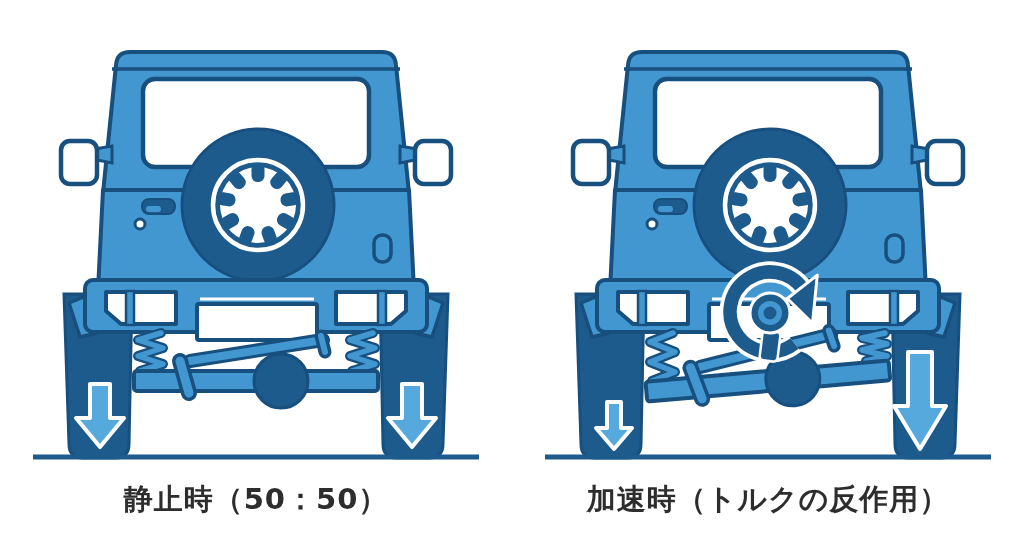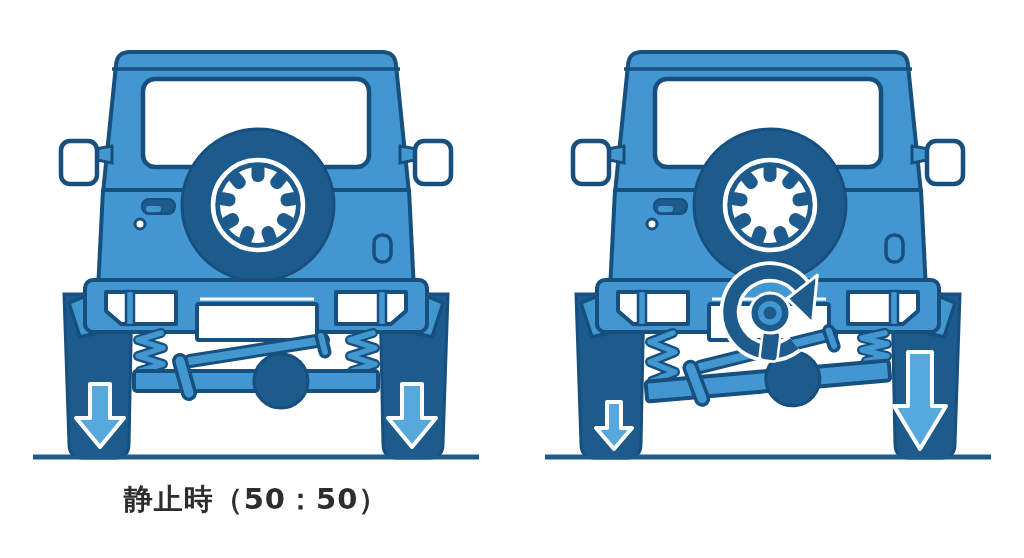--- a/index.html
+++ b/index.html
@@ -139,15 +139,16 @@
         <polygon points="275.3,298.5 305.3,275.1 300.5,323.4" fill="var(--navy)" stroke="#FFFFFF" stroke-width="3" stroke-linejoin="round"></polygon>
         <rect x="249" y="331" width="18" height="30" rx="4" fill="var(--navy)" stroke="#FFFFFF" stroke-width="2.5" transform="rotate(7 258 346)"></rect>
         <circle cx="258" cy="313" r="20" fill="var(--navy)" stroke="#FFFFFF" stroke-width="3"></circle>
         <circle cx="258" cy="313" r="12" fill="var(--body)"></circle>
         <circle cx="258" cy="313" r="6.5" fill="var(--navy)"></circle>
       </g>
 
       <path d="M95,402 L109,402 L109,428 L120,428 L102,449 L84,428 L95,428 Z" fill="var(--arrow)" stroke="#FFFFFF" stroke-width="4" stroke-linejoin="round"></path>
       <path d="M396,352 L420,352 L420,406 L434,406 L408,449 L382,406 L396,406 Z" fill="var(--arrow)" stroke="#FFFFFF" stroke-width="4" stroke-linejoin="round"></path>
     </svg>
+    <figcaption>加速時（トルクの反作用）</figcaption>
   </figure>
 
 </div>
 
 </body></html>

